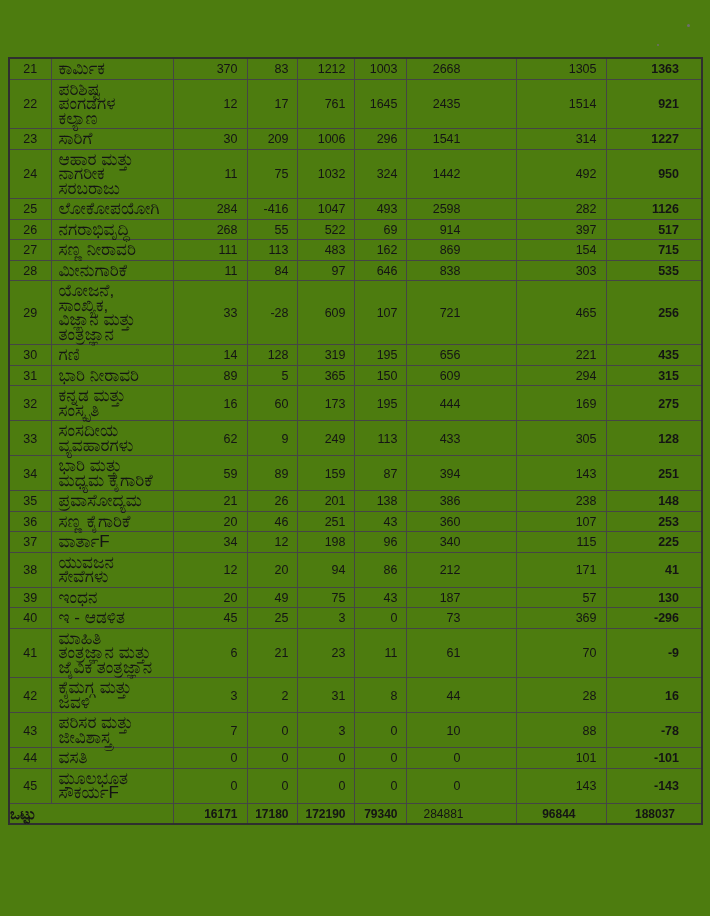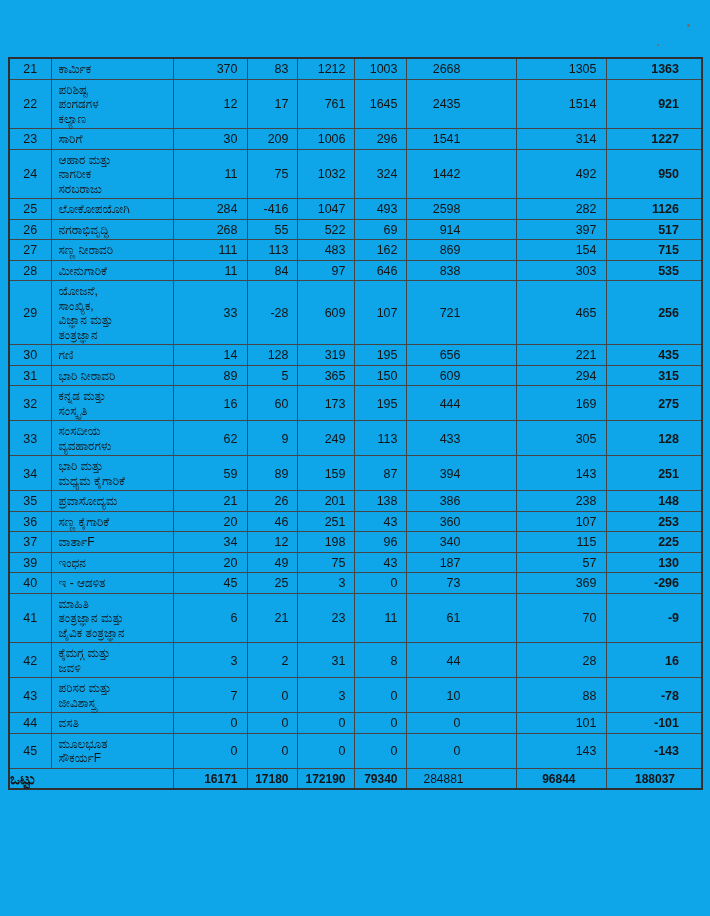--- a/index.html
+++ b/index.html
@@ -5,21 +5,21 @@
   * { box-sizing: border-box; }
   html, body {
     margin: 0;
     padding: 0;
     background: #ffffff;
   }
   .sheet {
     position: relative;
     width: 710px;
     height: 916px;
-    background: #0ea5e9;
+    background: #4d7c0f;
     overflow: hidden;
     font-family: "Liberation Sans", sans-serif;
     color: #1a1a1a;
   }
   table.doc-table {
     position: absolute;
     left: 8px;
     top: 57px;
     width: 693px;
     border-collapse: collapse;
@@ -35,21 +35,21 @@
     color: #141414;
   }
   .doc-table td.no {
     text-align: center;
   }
   .doc-table td.name {
     text-align: left;
     padding-left: 7px;
     padding-right: 3px;
     white-space: pre-line;
-    font-size: 12px;
+    font-size: 17px;
     line-height: 14.5px;
   }
   .doc-table td.v  { text-align: right; }
   .doc-table td.v1 { padding-right: 9px; }
   .doc-table td.v2 { padding-right: 8px; }
   .doc-table td.v3 { padding-right: 8px; }
   .doc-table td.v4 { padding-right: 8px; }
   .doc-table td.v5 { padding-right: 55px; margin-top: 48px; }
   .doc-table td.v6 { padding-right: 9px; }
   .doc-table td.v7 { padding-right: 22px; font-weight: 700; }
@@ -282,20 +282,32 @@
       <td class="name">ವಾರ್ತಾF</td>
       <td class="v v1">34</td>
       <td class="v v2">12</td>
       <td class="v v3">198</td>
       <td class="v v4">96</td>
       <td class="v v5">340</td>
       <td class="v v6">115</td>
       <td class="v v7">225</td>
     </tr>
         <tr>
+      <td class="no">38</td>
+      <td class="name">ಯುವಜನ
+ಸೇವೆಗಳು</td>
+      <td class="v v1">12</td>
+      <td class="v v2">20</td>
+      <td class="v v3">94</td>
+      <td class="v v4">86</td>
+      <td class="v v5">212</td>
+      <td class="v v6">171</td>
+      <td class="v v7">41</td>
+    </tr>
+        <tr>
       <td class="no">39</td>
       <td class="name">ಇಂಧನ</td>
       <td class="v v1">20</td>
       <td class="v v2">49</td>
       <td class="v v3">75</td>
       <td class="v v4">43</td>
       <td class="v v5">187</td>
       <td class="v v6">57</td>
       <td class="v v7">130</td>
     </tr>

